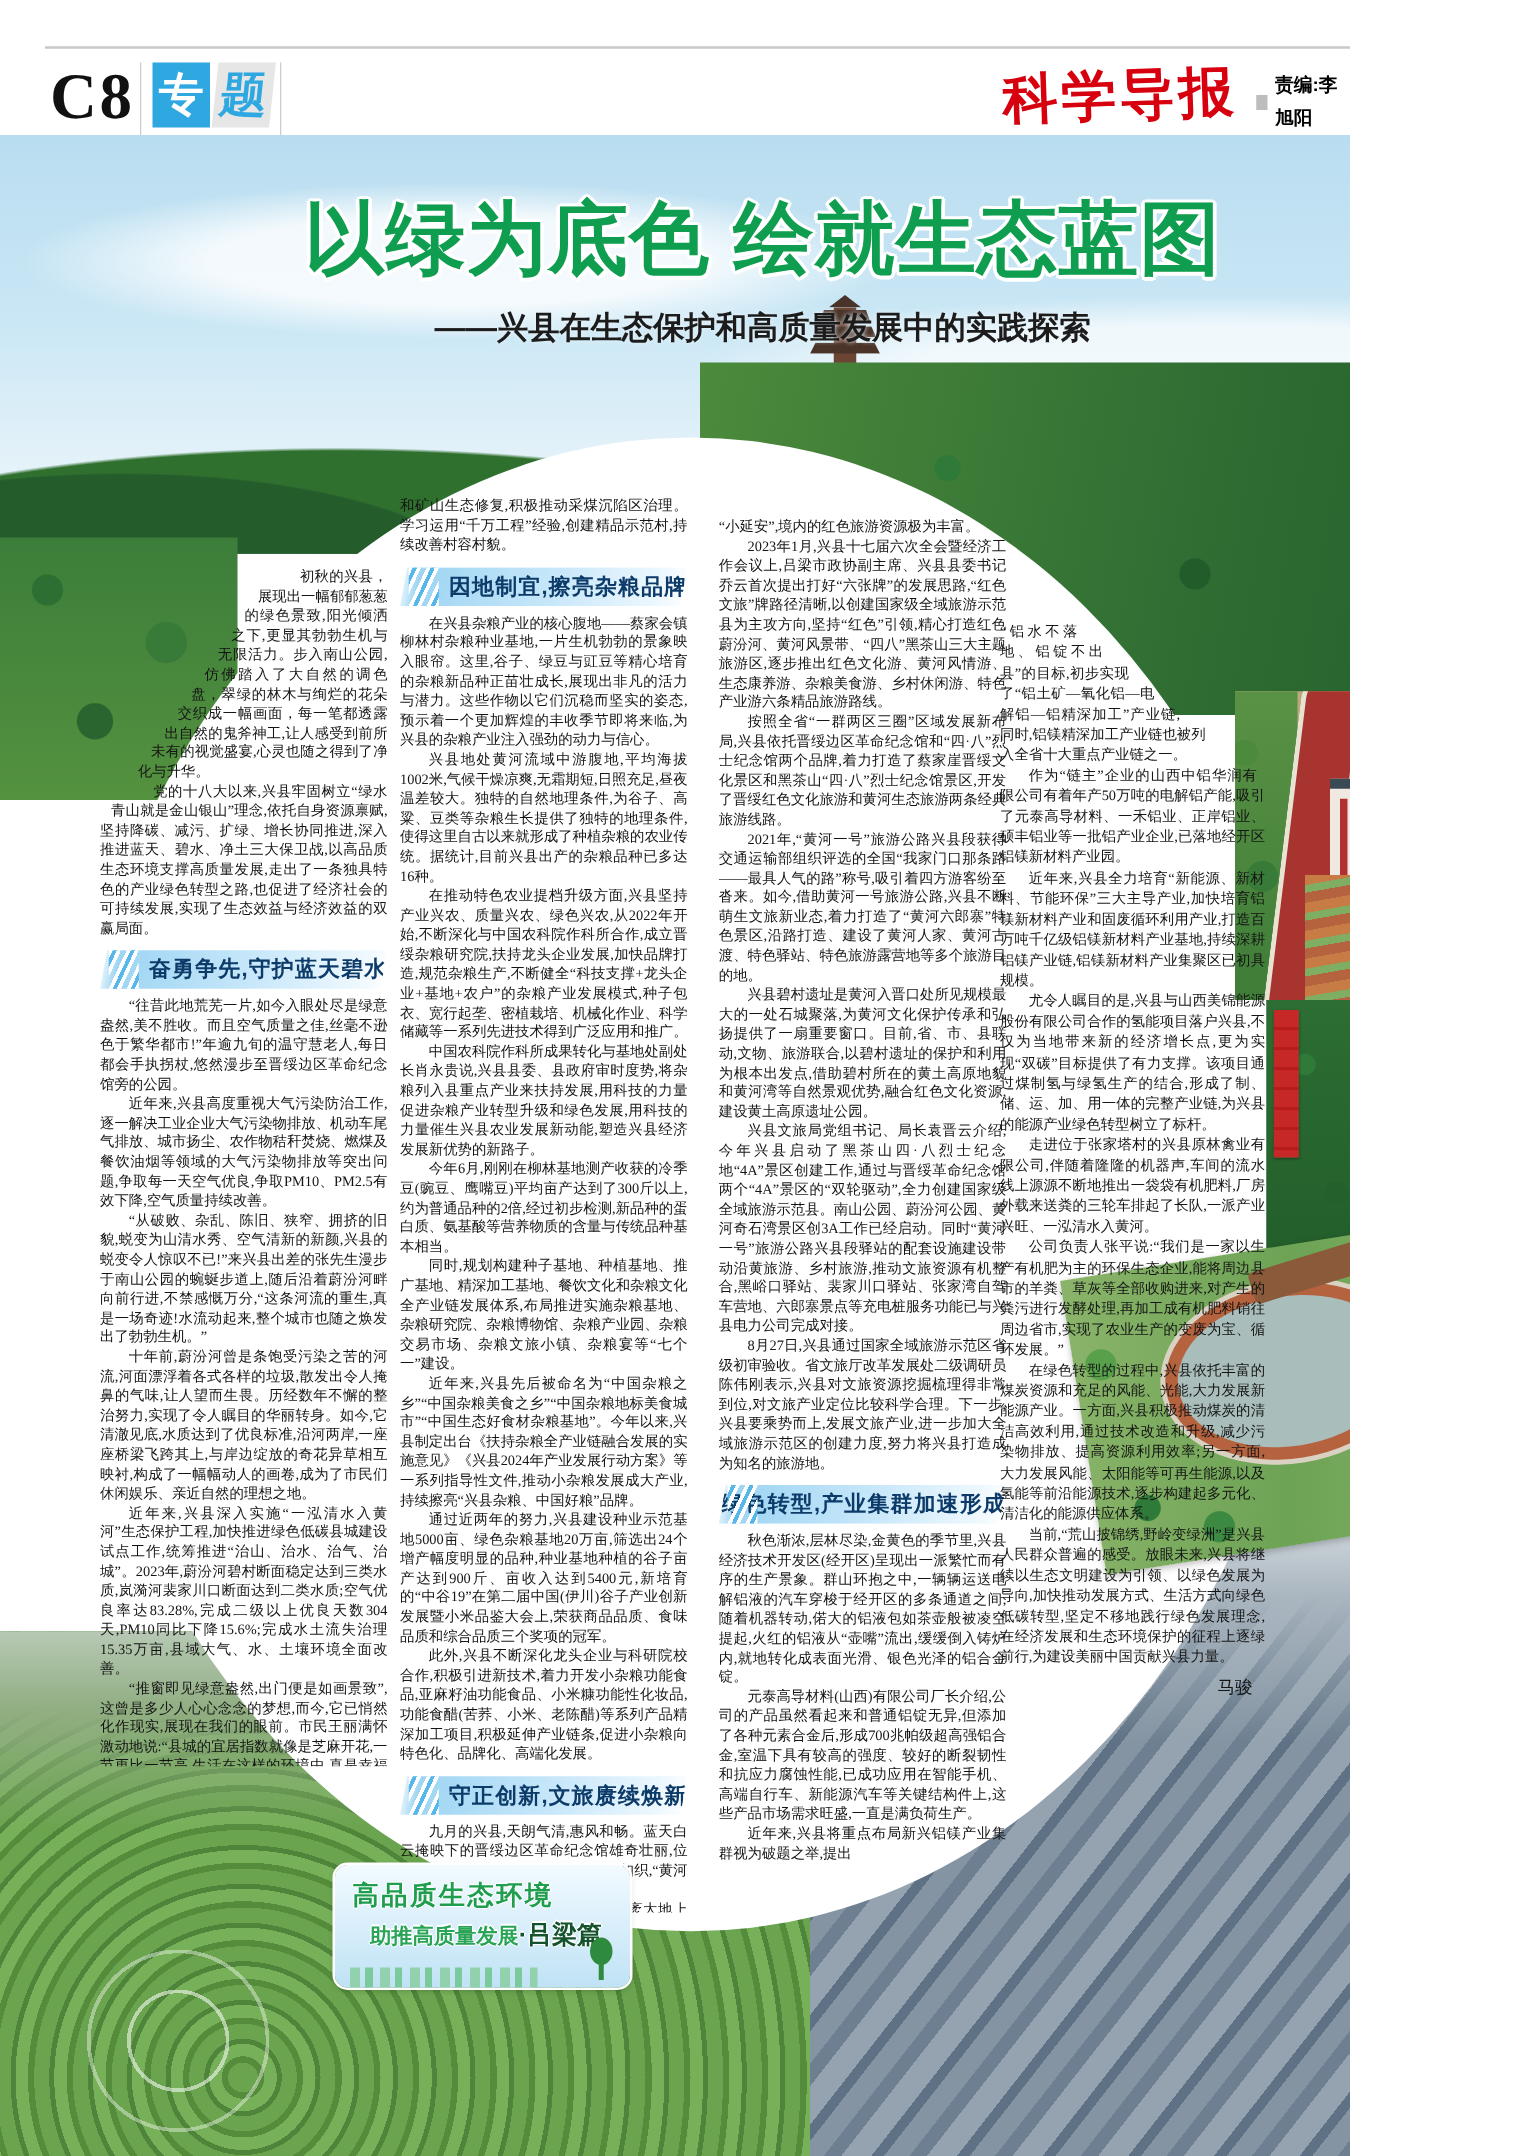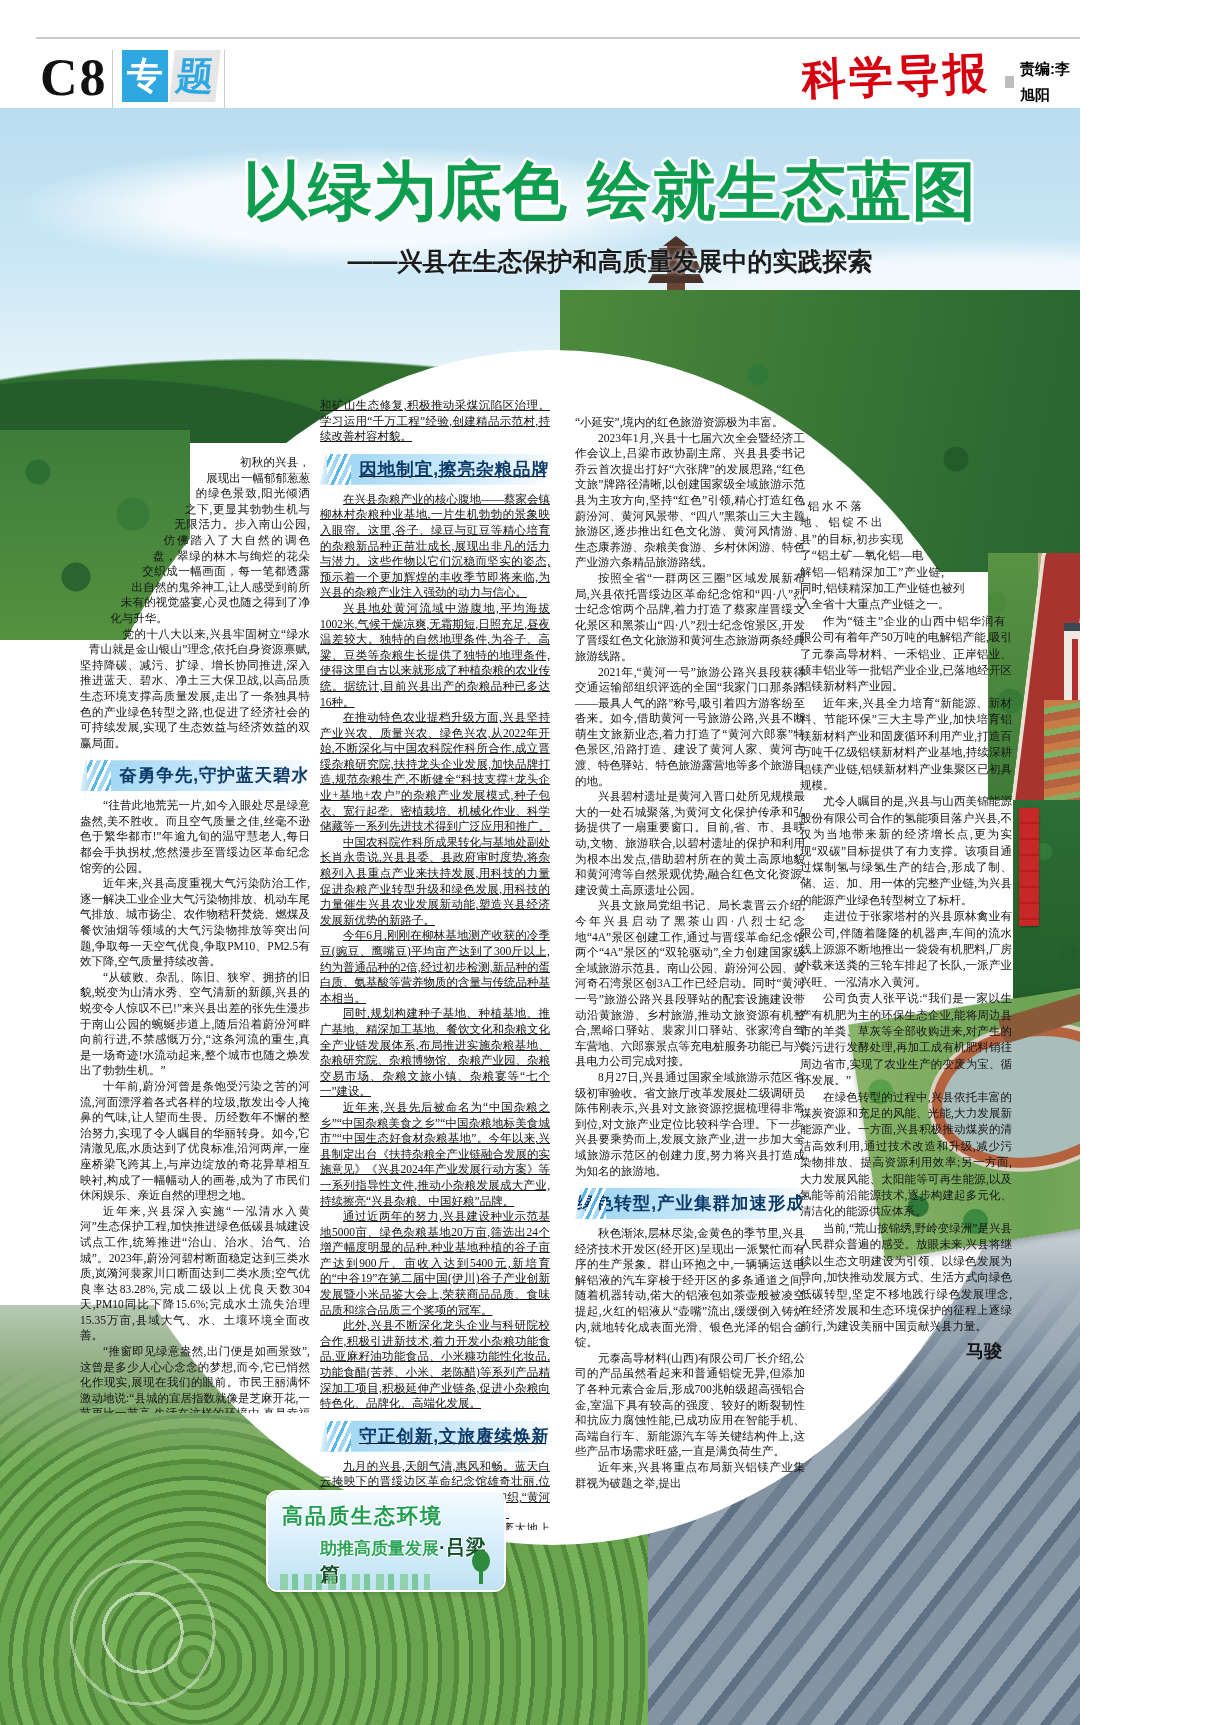--- a/index.html
+++ b/index.html
@@ -99,45 +99,45 @@
     #7e8fa0;}
   .ph-terrace{left:0;top:1305px;width:648px;height:420px;z-index:1;background:
     linear-gradient(180deg,#b7c9b4 0,#93af85 14%,rgba(0,0,0,0) 38%),
     radial-gradient(circle at 22% 78%, rgba(0,0,0,0) 0 38px, rgba(255,255,255,.55) 38px 41px, rgba(0,0,0,0) 41px 70px, rgba(255,255,255,.4) 70px 73px, rgba(0,0,0,0) 73px),
     repeating-radial-gradient(circle at 30% 85%, #6aa44e 0 12px, #558c3c 12px 17px, #76b059 17px 27px, #4f853a 27px 31px),
     #588e41;}
   
   .col{position:absolute;z-index:4;overflow:hidden;text-align:justify;color:#141414;
        font-size:11.5px;line-height:15.6px;}
   .col1{left:80px;top:455px;width:230px;height:958px;}
-  .col2{left:320px;top:398px;width:230px;height:1132px;text-decoration:underline;}
+  .col2{left:320px;top:398px;width:230px;height:1132px;}
   .col3{left:560px;top:415px;width:230px;height:1110px;margin-left:15px;}
   .col4{left:800px;top:498px;width:212px;height:932px;line-height:16.4px;}
   .blk-p{margin:0;text-indent:2em;}
   .blk-p.noind{text-indent:0;}
   .spacer-l{float:left;width:137px;height:200px;shape-outside:polygon(0 0,100% 0,0 100%);
             clip-path:polygon(0 0,100% 0,0 100%);}
   .spacer-r{float:right;width:150px;height:120px;shape-outside:polygon(0 0,100% 0,100% 100%);
             clip-path:polygon(0 0,100% 0,100% 100%);}
   .blk-h{position:relative;margin:9px 0 7px;height:31px;line-height:31px;
     font-family:"Liberation Sans",sans-serif;font-weight:bold;font-size:17.5px;color:#0c3b69;
     text-align:right;text-indent:0;letter-spacing:1px;
     background:linear-gradient(100deg,rgba(255,255,255,0) 0,#9ed5f3 7%,#c9e8fa 55%,#eef8fe 90%,rgba(255,255,255,0) 100%);
     clip-path:polygon(2.5% 0,100% 0,97.5% 100%,0 100%);}
   .blk-h::before{content:"";position:absolute;left:7px;top:0;width:24px;height:100%;
     background:repeating-linear-gradient(115deg,#fff 0 3px,#57b7ea 3px 6px,#fff 6px 9px,rgba(0,0,0,0) 9px 13px);}
-  .blk-sig{text-align:right;font-weight:bold;font-size:18px;padding-right:10px;margin-top:8px;}
+  .blk-sig{text-align:right;font-weight:normal;font-size:14px;padding-right:10px;margin-top:8px;}
   
   .badge{position:absolute;left:268px;top:1492px;width:236px;height:98px;z-index:6;border-radius:10px;
     background:linear-gradient(#f3fbff 0,#d6edfa 55%,#bfe2f4 100%);
     box-shadow:0 0 0 2px #fff,0 2px 5px rgba(0,0,0,.25);overflow:hidden;
     font-family:"Liberation Sans",sans-serif;}
   .badge .l1{margin:10px 0 0 14px;font-size:21px;font-weight:900;color:#1e9e4e;letter-spacing:2px;
     text-shadow:-1px 0 #fff,1px 0 #fff,0 -1px #fff,0 1px #fff;}
-  .badge .l2{margin:4px 0 0 52px;font-size:17px;font-weight:900;color:#2aa457;
+  .badge .l2{margin:4px 0 0 28px;font-size:17px;font-weight:900;color:#2aa457;
     text-shadow:-1px 0 #fff,1px 0 #fff,0 -1px #fff,0 1px #fff;display:inline-block;}
   .badge .l3{font-size:20px;font-weight:900;color:#14532d;}
   .badge .tree{position:absolute;right:10px;bottom:6px;width:26px;height:34px;}
   .badge .tree::before{content:"";position:absolute;left:4px;top:0;width:18px;height:22px;border-radius:50%;background:#2e8b3e;}
   .badge .tree::after{content:"";position:absolute;left:11px;top:18px;width:4px;height:16px;background:#2e8b3e;}
   .badge .city{position:absolute;left:12px;bottom:0;width:150px;height:16px;background:
     repeating-linear-gradient(90deg,#7cc98e 0 8px,rgba(0,0,0,0) 8px 12px,#5bbf77 12px 18px,rgba(0,0,0,0) 18px 24px);opacity:.7;}
 </style>
 </head>
 <body>

